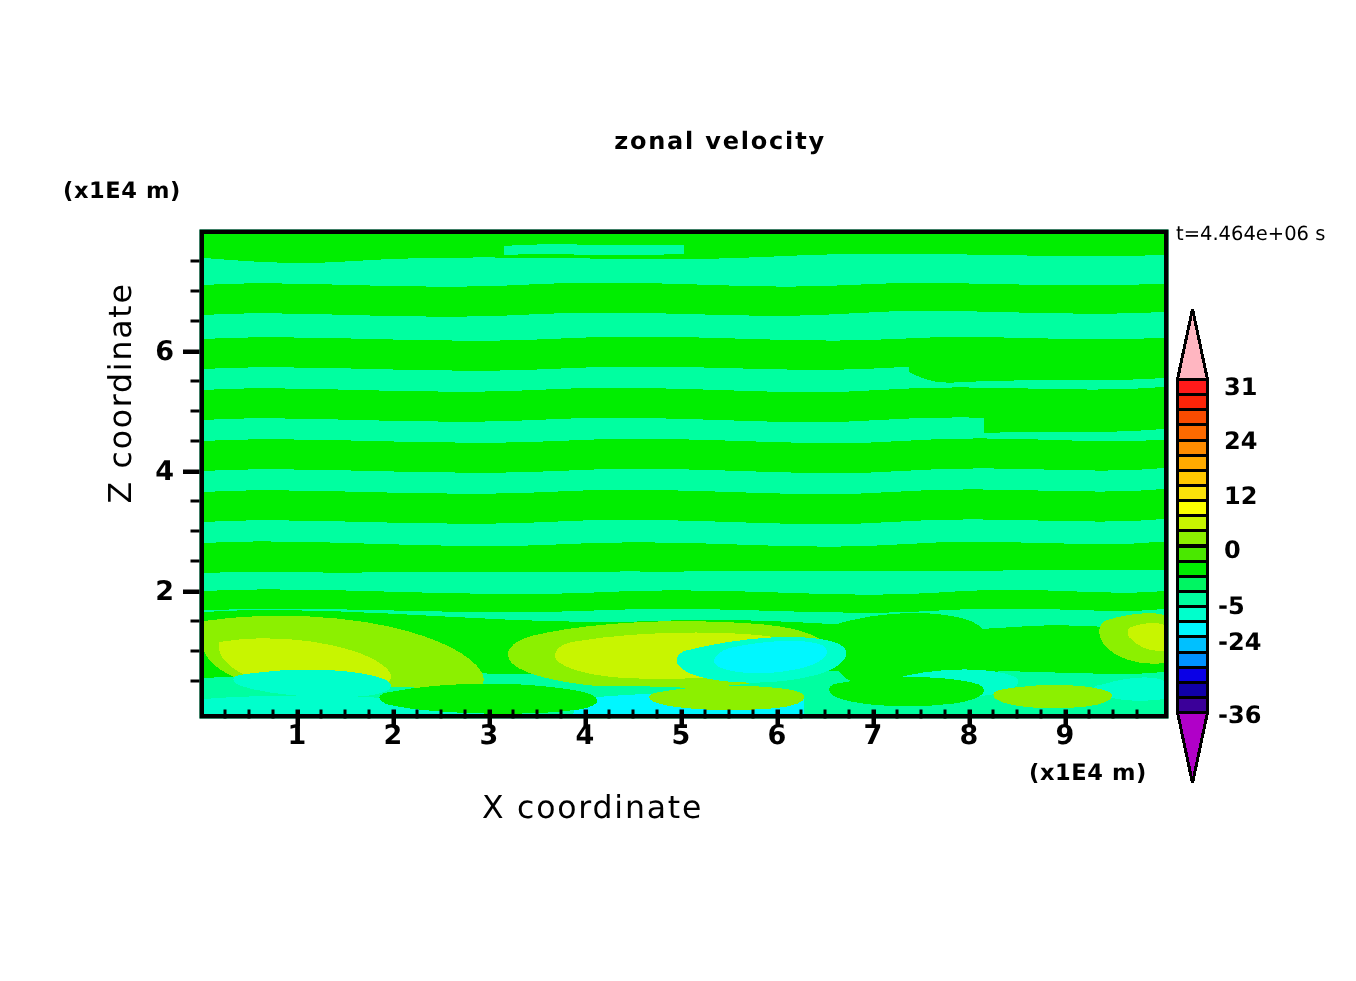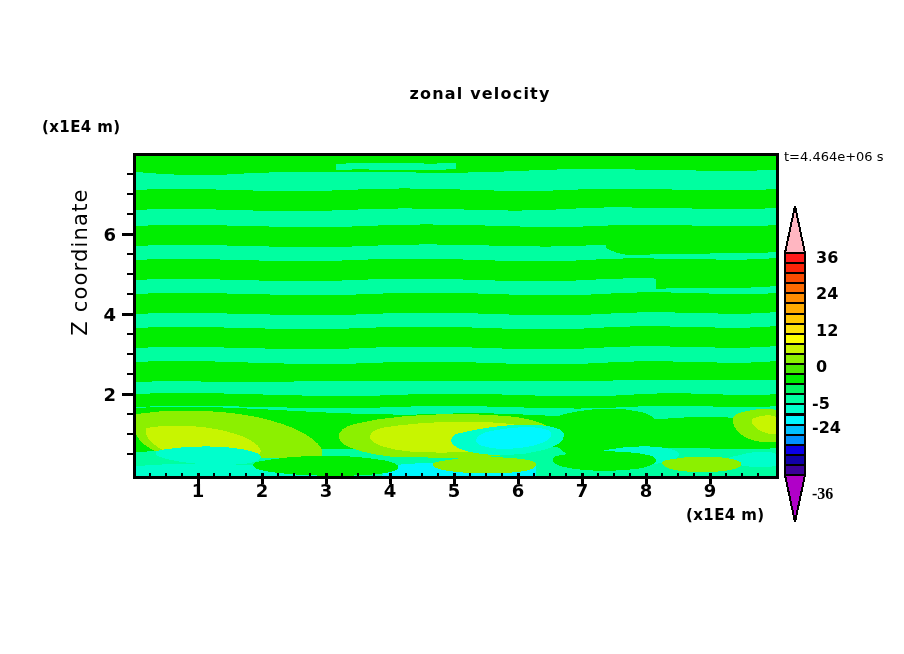--- a/index.html
+++ b/index.html
@@ -72,20 +72,21 @@
 </head>
 <body>
 
 <div class="root">
 
   <div class="title">zonal velocity</div>
 
   <div class="unit-top">(x1E4 m)</div>
   <div class="unit-bottom">(x1E4 m)</div>
 
+  <div class="xtitle">X coordinate</div>
   <div class="ytitle">Z coordinate</div>
 
   <div class="tstamp">t=4.464e+06 s</div>
 
   <div class="plot">
     <div class="plot-inner">
       <svg viewBox="0 0 640 320" preserveAspectRatio="none" shape-rendering="crispEdges">
         <defs>
           <clipPath id="pclip">
               <rect x="0" y="0" width="640" height="320"></rect>
@@ -257,22 +258,22 @@
       </g>
 
       <g stroke="#000" stroke-width="2">
         <rect x="5" y="239.8" width="20" height="10.09" fill="#0a00e6"></rect>
         <rect x="5" y="249.9" width="20" height="10.09" fill="#1000a8"></rect>
         <rect x="5" y="260.0" width="20" height="10.0" fill="#3b0099"></rect>
       </g>
       <rect x="5" y="48" width="20" height="222" fill="none" stroke="#000" stroke-width="2"></rect>
     </svg>
 
-    <div class="cb-lab" style="left:36px;top:43px;">36</div>
+    <div class="cb-lab" style="left:36px;top:43px;">31</div>
     <div class="cb-lab" style="left:36px;top:79px;">24</div>
     <div class="cb-lab" style="left:36px;top:116px;">12</div>
     <div class="cb-lab" style="left:36px;top:152px;">0</div>
     <div class="cb-lab" style="left:32px;top:189px;">-5</div>
     <div class="cb-lab" style="left:32px;top:213px;">-24</div>
-    <div class="cb-lab" style="left:32px;top:280px;font-family:Liberation Serif, serif;">-36</div>
+    <div class="cb-lab" style="left:32px;top:262px;">-36</div>
   </div>
 
 </div>
 
 </body></html>

